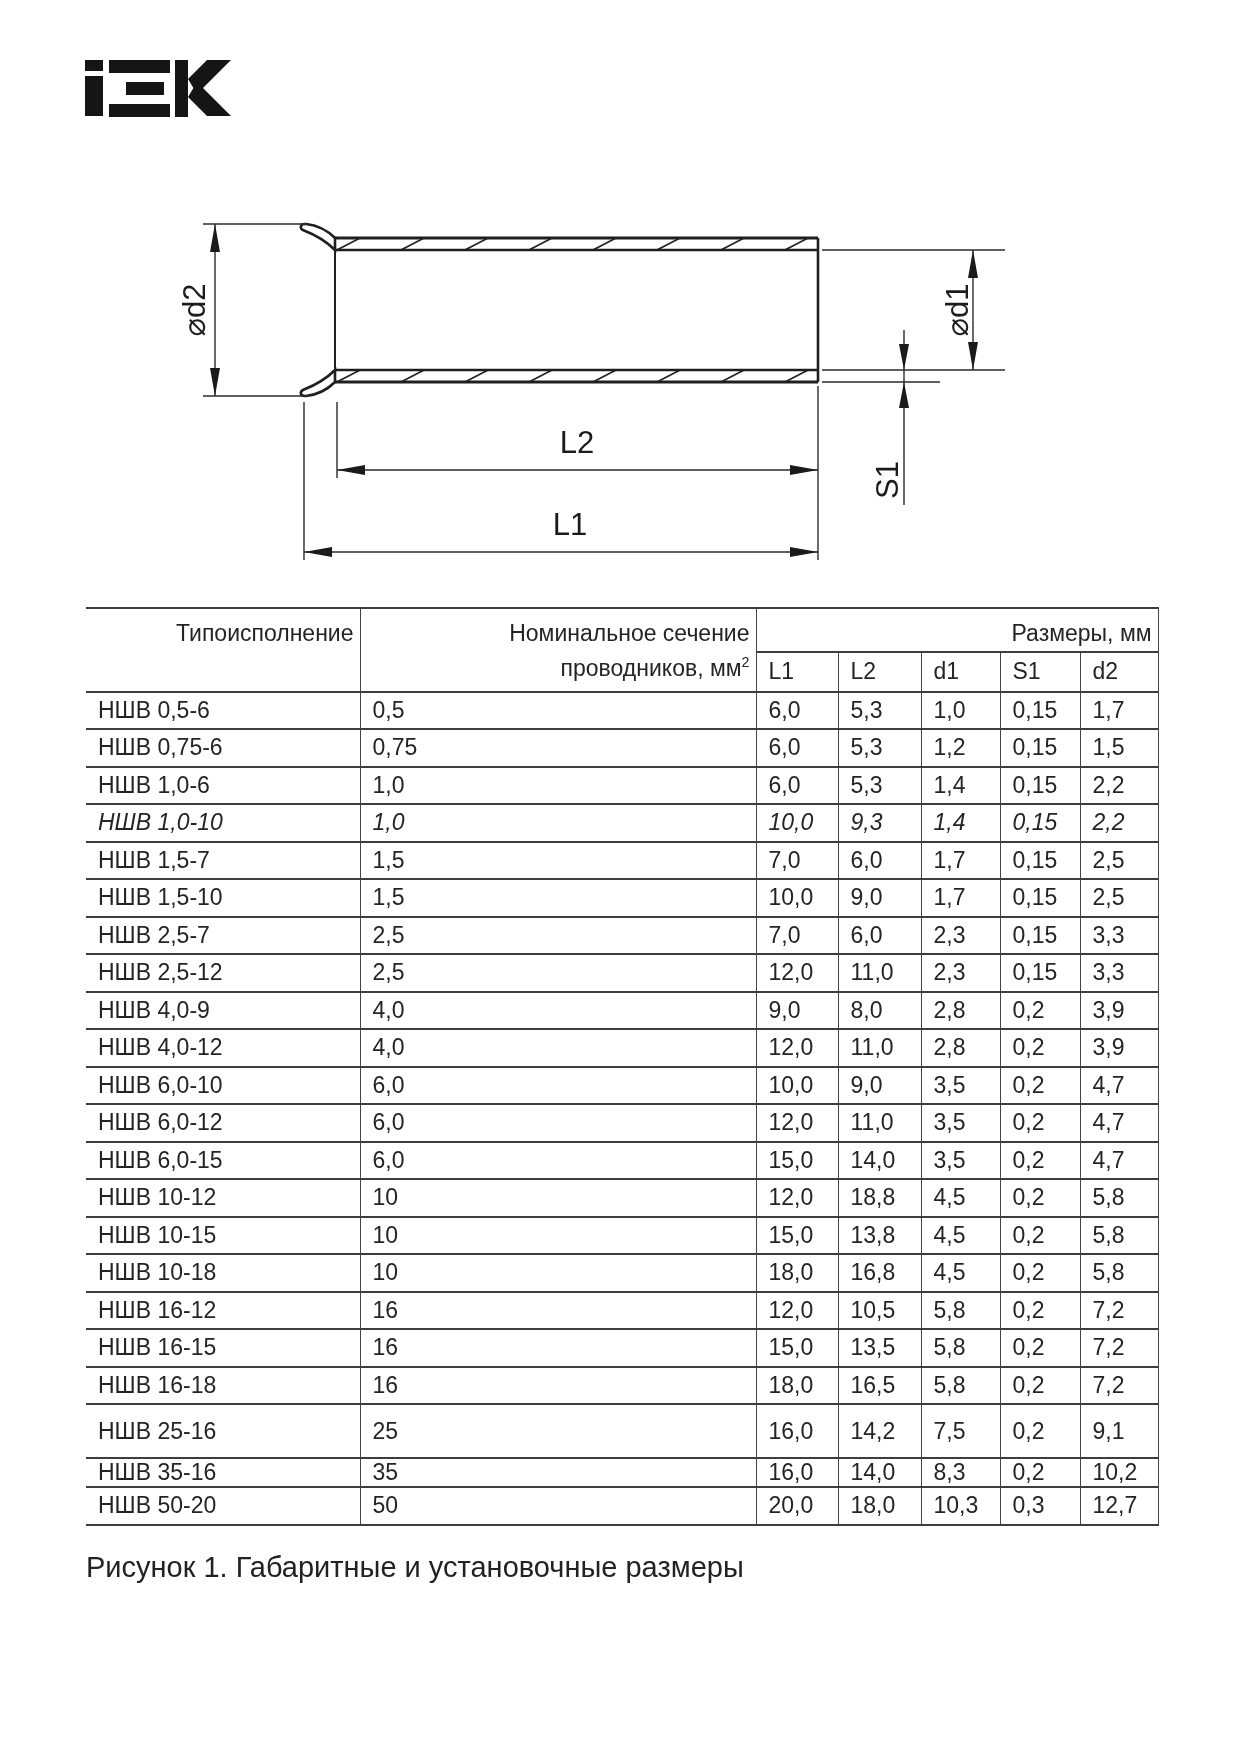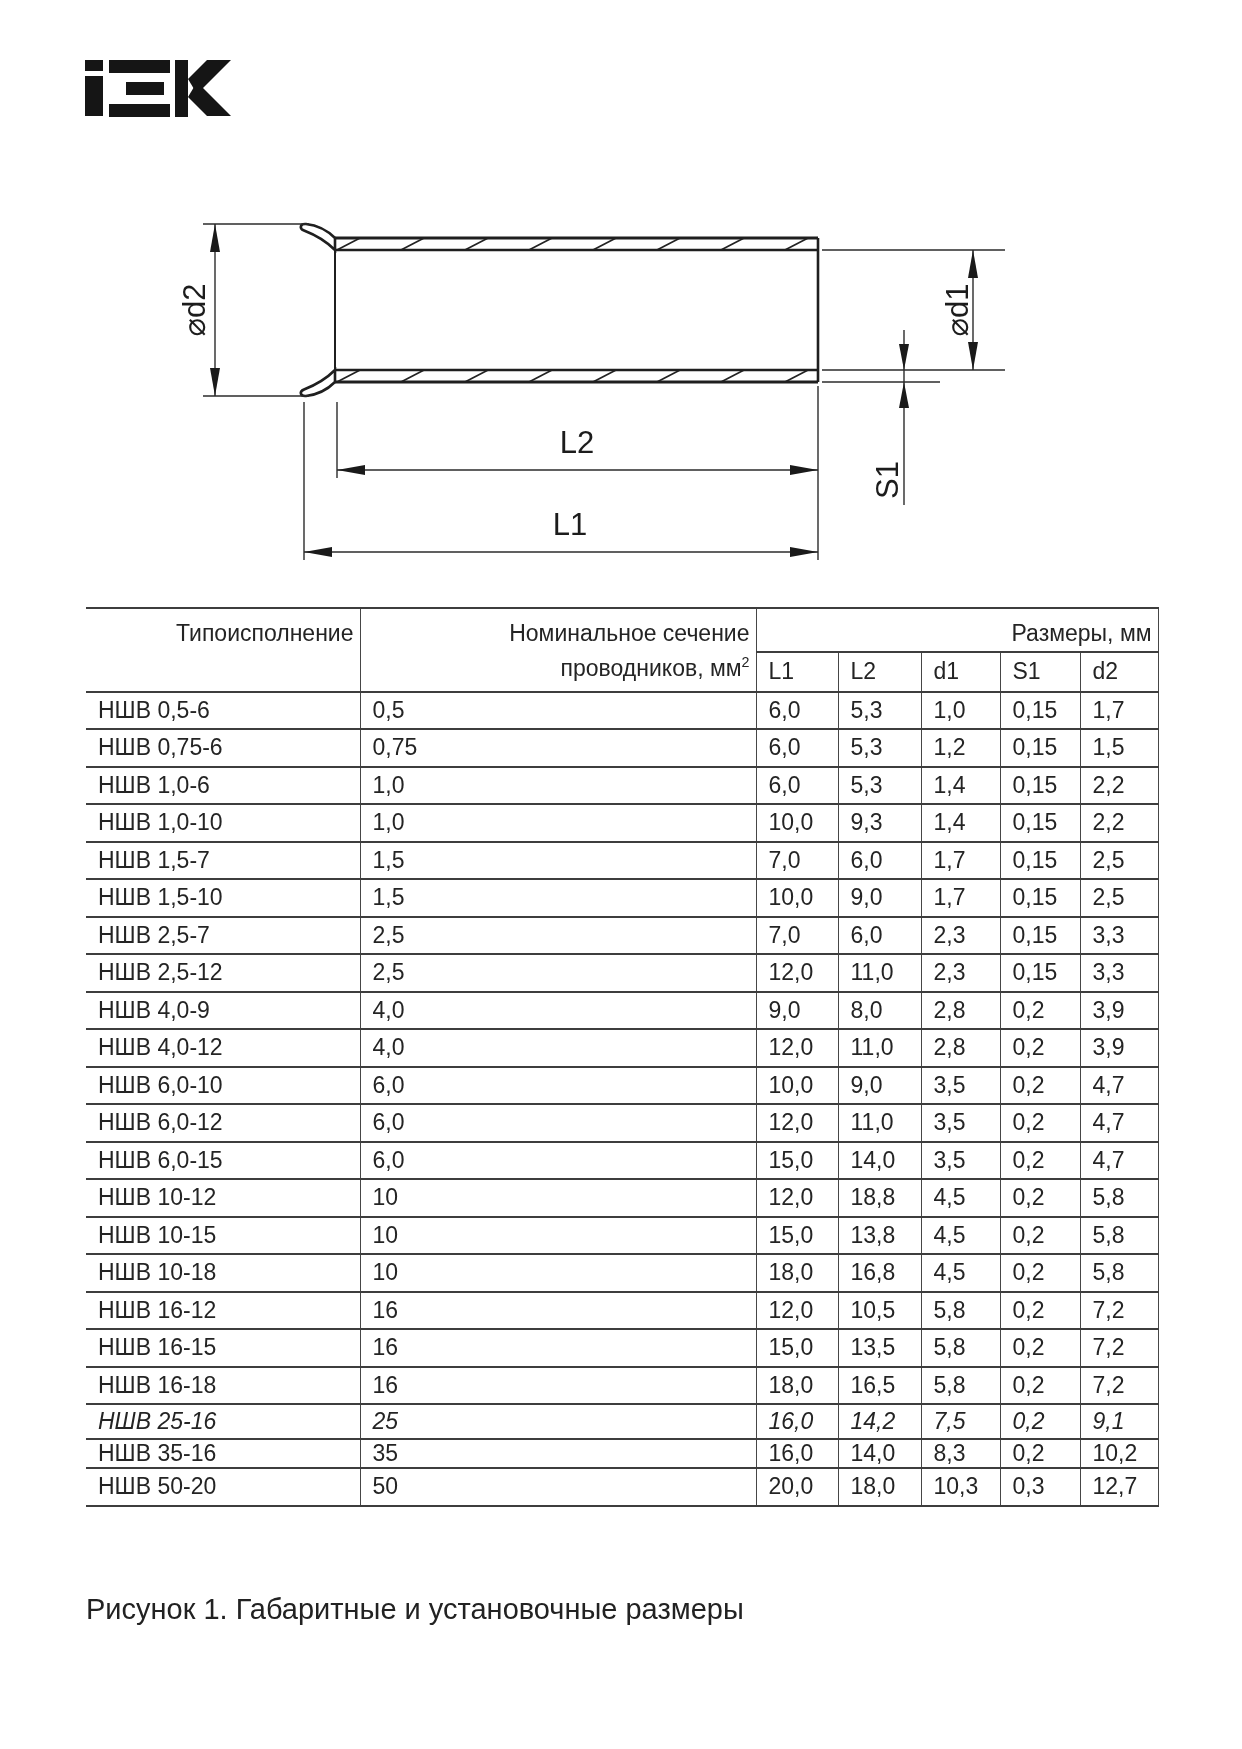--- a/index.html
+++ b/index.html
@@ -15,21 +15,21 @@
   table.dims{border-collapse:collapse;table-layout:fixed;width:1072px;border-top:2px solid #3d3d3d;}
   table.dims td{border-right:1.6px solid #464646;border-bottom:2px solid #3d3d3d;
     font-size:23px;color:#242424;padding:0 6px 0 12px;vertical-align:middle;
     white-space:nowrap;overflow:hidden;}
   table.dims td.hd{vertical-align:top;padding-top:7px;white-space:normal;line-height:1.5;text-align:right;}
   table.dims tr.subhead td{height:38px;}
   table.dims td sup{font-size:62%;line-height:0;}
   .c0{width:274px;} .c1{width:396px;} .c2{width:82px;} .c3{width:83px;}
   .c4{width:79px;} .c5{width:80px;} .c6{width:78px;}
 
-  .caption{position:absolute;left:86px;top:1593px;font-size:29px;color:#222222;}
+  .caption{position:absolute;left:86px;top:1551px;font-size:29px;color:#222222;}
 </style>
 </head>
 <body>
 
 <div class="page">
 
   <svg class="logo" viewBox="0 0 146 58" aria-hidden="true">
     <g fill="#151515">
       <rect x="0" y="1" width="18" height="11"></rect>
       <rect x="0" y="17" width="18" height="40"></rect>
@@ -150,21 +150,21 @@
           </tr>
           <tr style="height: 37.5px;">
             <td>НШВ 1,0-6</td>
             <td>1,0</td>
             <td>6,0</td>
             <td>5,3</td>
             <td>1,4</td>
             <td>0,15</td>
             <td>2,2</td>
           </tr>
-          <tr style="height: 37.5px;">
+          <tr style="height: 37.5px; font-style: italic;">
             <td>НШВ 1,0-10</td>
             <td>1,0</td>
             <td>10,0</td>
             <td>9,3</td>
             <td>1,4</td>
             <td>0,15</td>
             <td>2,2</td>
           </tr>
           <tr style="height: 37.5px;">
             <td>НШВ 1,5-7</td>
@@ -294,21 +294,21 @@
           </tr>
           <tr style="height: 37.5px; margin-top: 12px;">
             <td>НШВ 16-18</td>
             <td>16</td>
             <td>18,0</td>
             <td>16,5</td>
             <td>5,8</td>
             <td>0,2</td>
             <td>7,2</td>
           </tr>
-          <tr style="height: 35px; font-style: italic;">
+          <tr style="height: 54px;">
             <td>НШВ 25-16</td>
             <td>25</td>
             <td>16,0</td>
             <td>14,2</td>
             <td>7,5</td>
             <td>0,2</td>
             <td>9,1</td>
           </tr>
           <tr style="height: 29px;">
             <td>НШВ 35-16</td>

